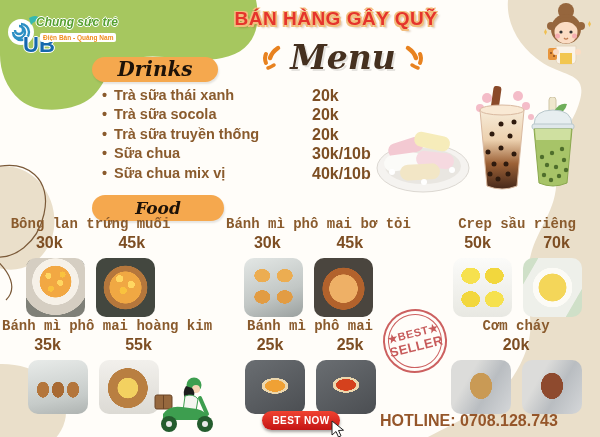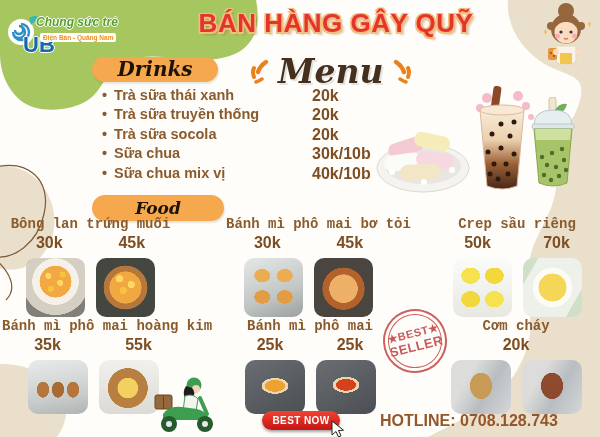--- a/index.html
+++ b/index.html
@@ -14,25 +14,25 @@
   .logo{left:6px;top:8px;width:110px;height:62px;}
   .logo .snail{position:absolute;left:0;top:4px;}
   .logo-initials{position:absolute;left:17px;top:24px;font-size:22px;font-weight:900;
     color:#1668ad;text-shadow:1px 0 #fff,-1px 0 #fff,0 1px #fff,0 -1px #fff;}
   .logo-name{position:absolute;left:30px;top:7px;font-size:12px;font-weight:bold;font-style:italic;
     color:#55a02e;white-space:nowrap;text-shadow:1px 0 #fff,-1px 0 #fff,0 1px #fff,0 -1px #fff;}
   .logo-loc{position:absolute;left:34px;top:25px;font-size:6.5px;font-weight:bold;color:#f08c1e;
     background:#fff;padding:1px 3px;border-radius:2px;white-space:nowrap;}
 
   
-  .title{left:156px;top:8px;width:360px;text-align:center;font-size:26px;font-weight:900;
+  .title{left:156px;top:8px;width:360px;text-align:center;font-size:19px;font-weight:900;
     color:#e5342c;letter-spacing:.5px;white-space:nowrap;
     text-shadow:-1.5px -1.5px 0 #f2bd7d,1.5px -1.5px 0 #f2bd7d,-1.5px 1.5px 0 #f2bd7d,
                 1.5px 1.5px 0 #f2bd7d,3px 3px 2px rgba(120,60,0,.25);}
-  .menu-wrap{left:248px;top:52px;width:190px;display:flex;align-items:center;justify-content:flex-start;gap:8px;}
+  .menu-wrap{left:248px;top:38px;width:190px;display:flex;align-items:center;justify-content:center;gap:8px;}
   .menu-title{font-family:"DejaVu Serif",serif;font-style:italic;font-weight:bold;font-size:33px;
     color:#45301f;text-shadow:2px 2px 0 rgba(0,0,0,.10);}
   .pill{background:#f5a84e;border-radius:13px;text-align:center;color:#1d1208;
     font-family:"DejaVu Serif",serif;font-style:italic;font-weight:bold;
     box-shadow:1px 2px 2px rgba(0,0,0,.10);}
   .drinks-pill{left:92px;top:57px;width:126px;height:25px;line-height:25px;font-size:20px;}
   .food-pill{left:92px;top:187px;width:132px;height:26px;line-height:26px;font-size:17px;margin-top:8px;}
 
   
   .drink-list{left:100px;top:86px;width:215px;margin:0;padding:0;list-style:none;}
@@ -155,22 +155,22 @@
     <svg width="22" height="28" viewBox="0 0 22 28" style="transform:scaleX(-1)">
       <path d="M18,4 Q12,8 10,14" stroke="#e8821f" stroke-width="4.5" fill="none" stroke-linecap="round"></path>
       <path d="M6,10 Q4,14 6,19" stroke="#e8821f" stroke-width="4" fill="none" stroke-linecap="round"></path>
       <path d="M14,21 Q11,23 8,24" stroke="#e8821f" stroke-width="3.5" fill="none" stroke-linecap="round"></path>
     </svg>
   </div>
 
   <div class="abs pill drinks-pill">Drinks</div>
   <ul class="abs drink-list">
     <li>Trà sữa thái xanh</li>
+    <li>Trà sữa socola</li>
     <li>Trà sữa truyền thống</li>
-    <li>Trà sữa socola</li>
     <li>Sữa chua</li>
     <li>Sữa chua mix vị</li>
   </ul>
   <div class="abs price-col">
     <div>20k</div>
     <div>20k</div>
     <div>20k</div>
     <div>30k/10b</div>
     <div>40k/10b</div>
   </div>

